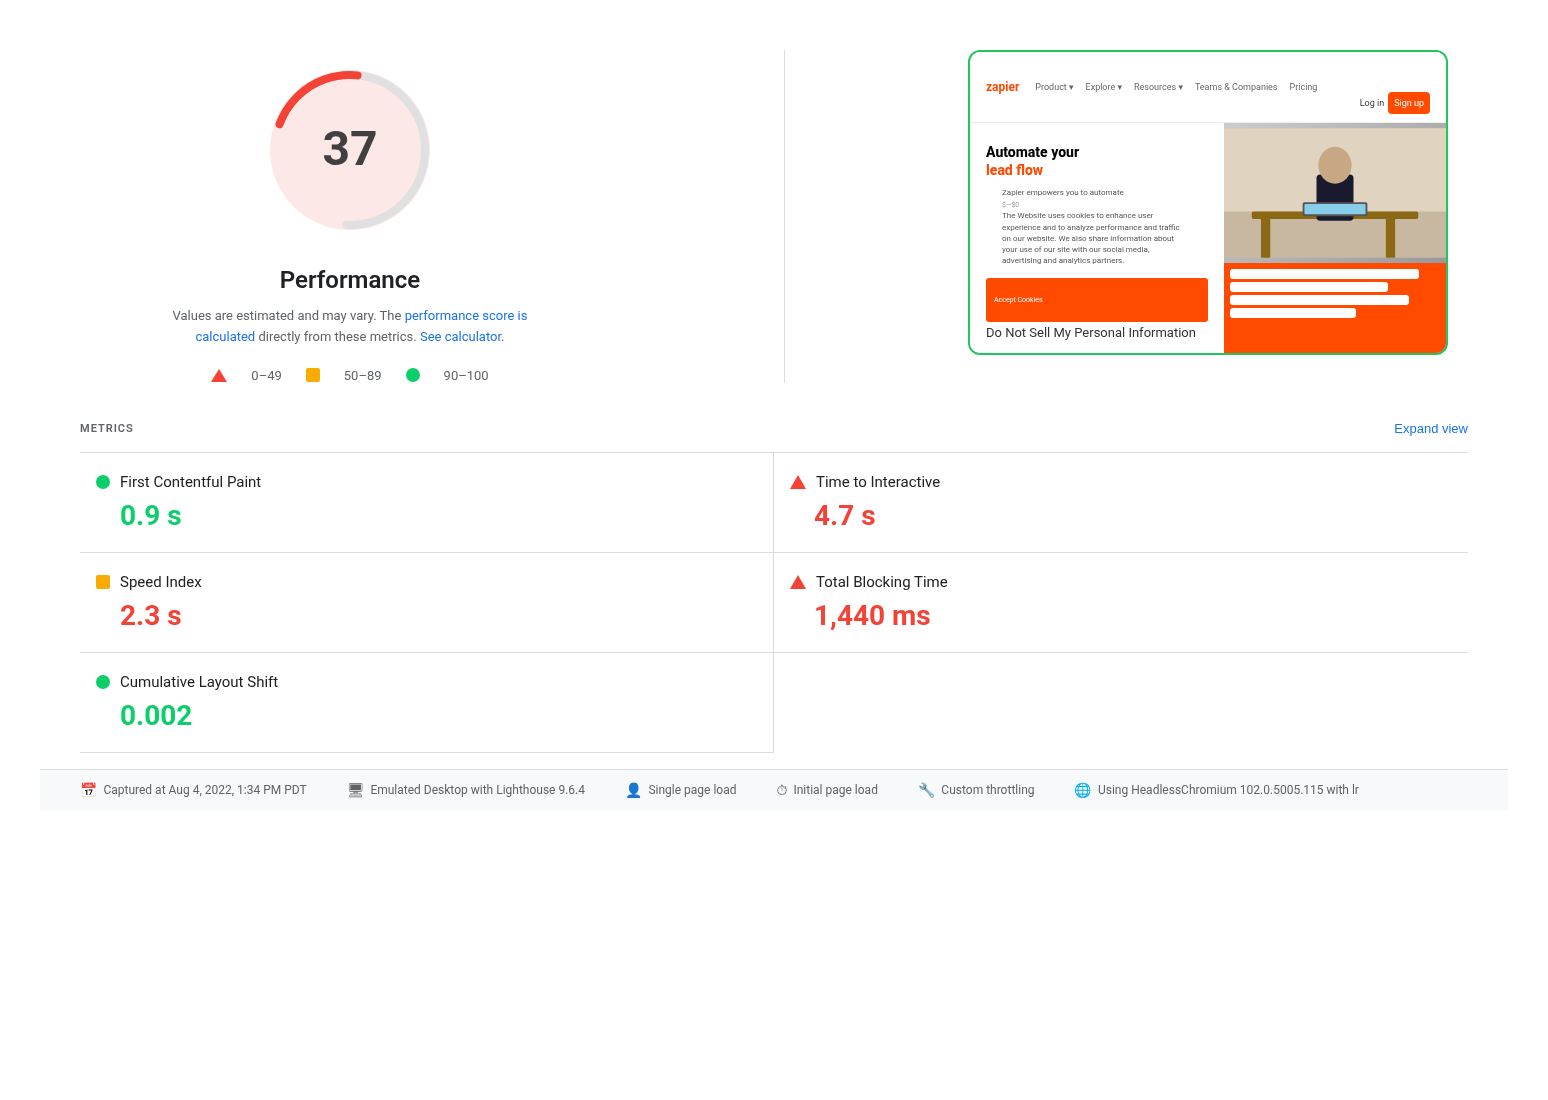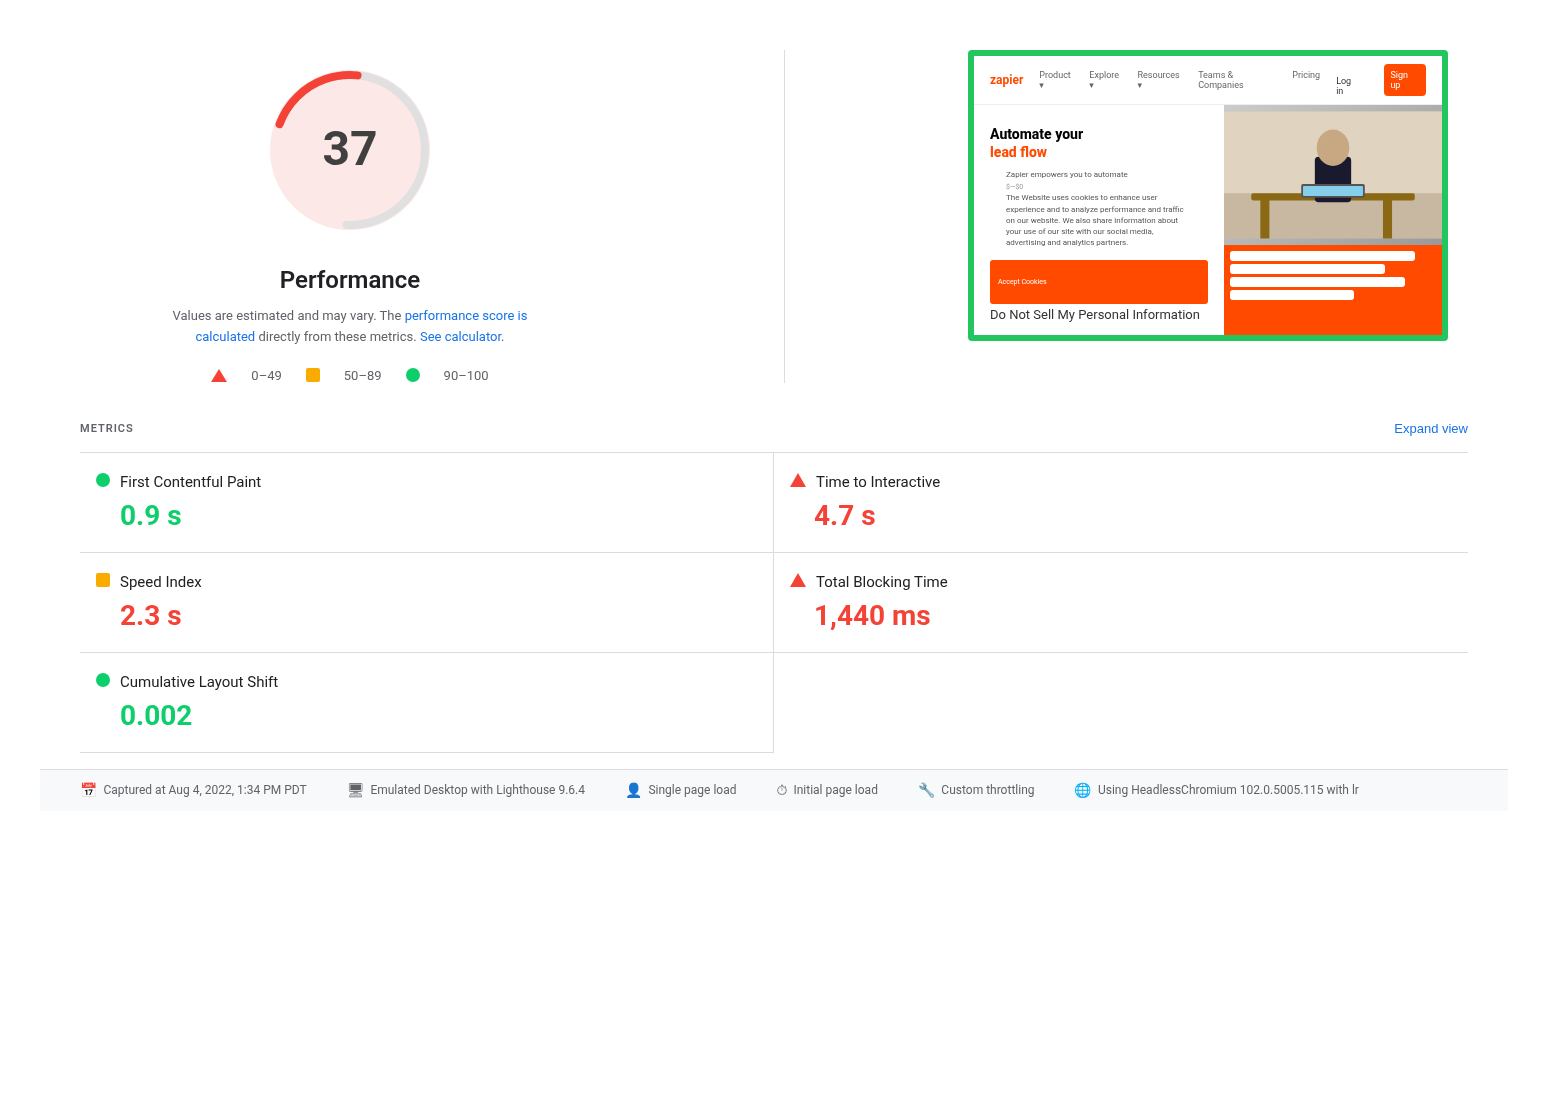--- a/index.html
+++ b/index.html
@@ -113,22 +113,22 @@
       border-radius: 50%;
     }
 
     
     .screenshot-section {
       flex: 1;
       max-width: 480px;
     }
 
     .screenshot-mock {
-      border: 6px solid #22c55e;
-      border-radius: 4px;
+      border: 2px solid #22c55e;
+      border-radius: 12px;
       overflow: hidden;
       background: #f0abfc;
     }
 
     
     .zapier-nav {
       display: flex;
       align-items: center;
       padding: 8px 16px;
       border-bottom: 1px solid #eee;
@@ -148,22 +148,23 @@
     }
 
     .zapier-nav-item {
       font-size: 9px;
       color: #666;
     }
 
     .zapier-nav-right {
       margin-left: auto;
       display: flex;
-      gap: 24px;
-      align-items: flex-end;
+      gap: 4px;
+      align-items: center;
+      margin-top: 32px;
     }
 
     .zapier-login {
       font-size: 9px;
       color: #333;
     }
 
     .zapier-signup {
       font-size: 9px;
       background: #ff4a00;
@@ -295,21 +296,21 @@
       padding: 20px 16px;
       border-bottom: 1px solid #dadce0;
     }
 
     .metric-item:nth-child(odd) {
       border-right: 1px solid #dadce0;
     }
 
     .metric-header {
       display: flex;
-      align-items: flex-start;
+      align-items: center;
       gap: 10px;
       margin-bottom: 8px;
     }
 
     .metric-indicator-red-triangle {
       width: 0;
       height: 0;
       border-left: 8px solid transparent;
       border-right: 8px solid transparent;
       border-bottom: 14px solid #f44336;

